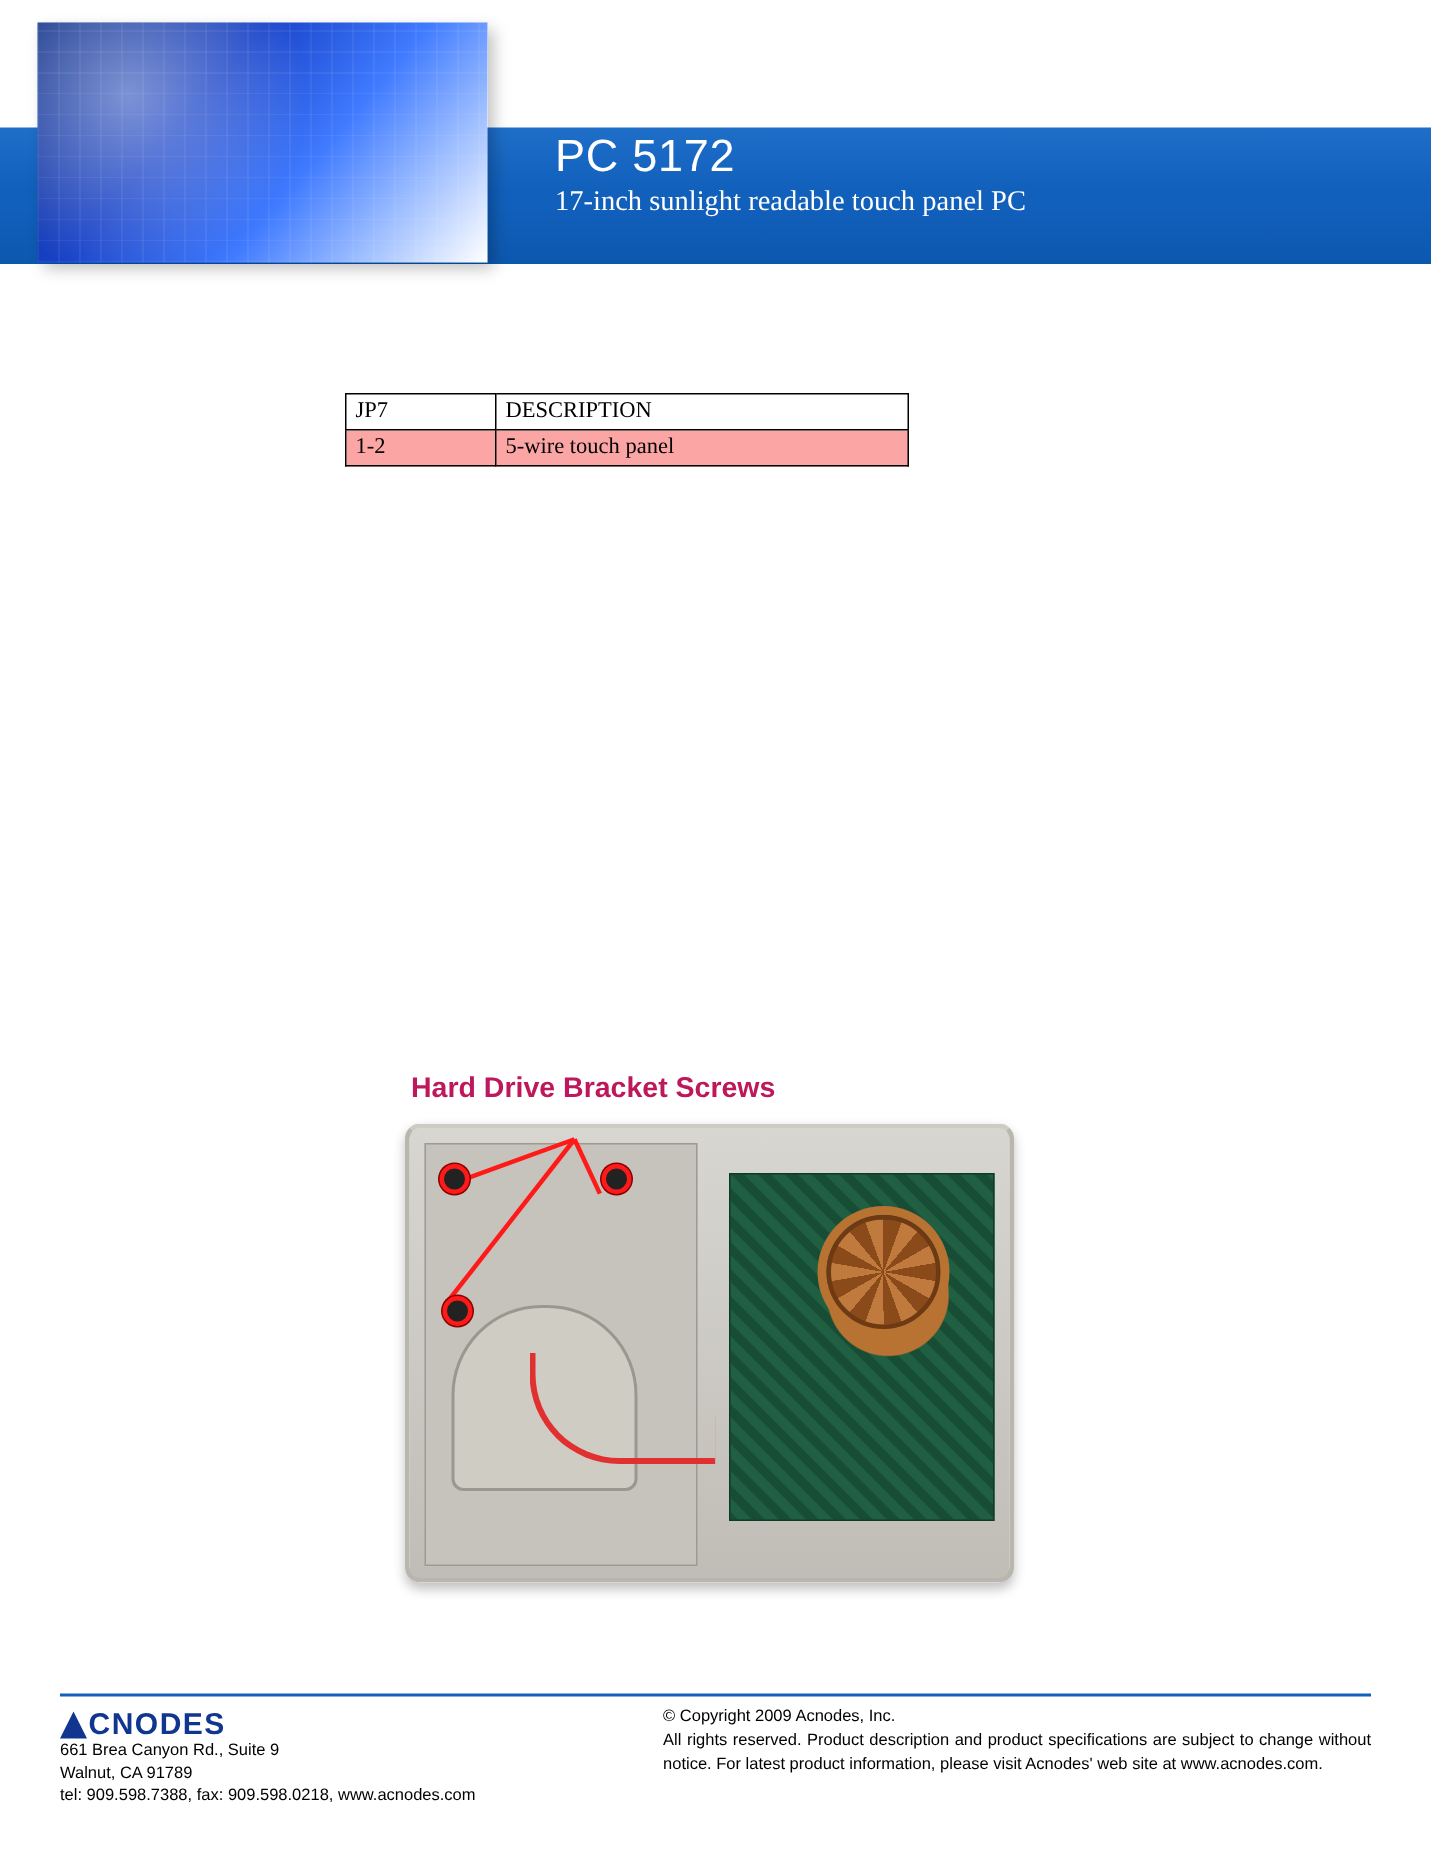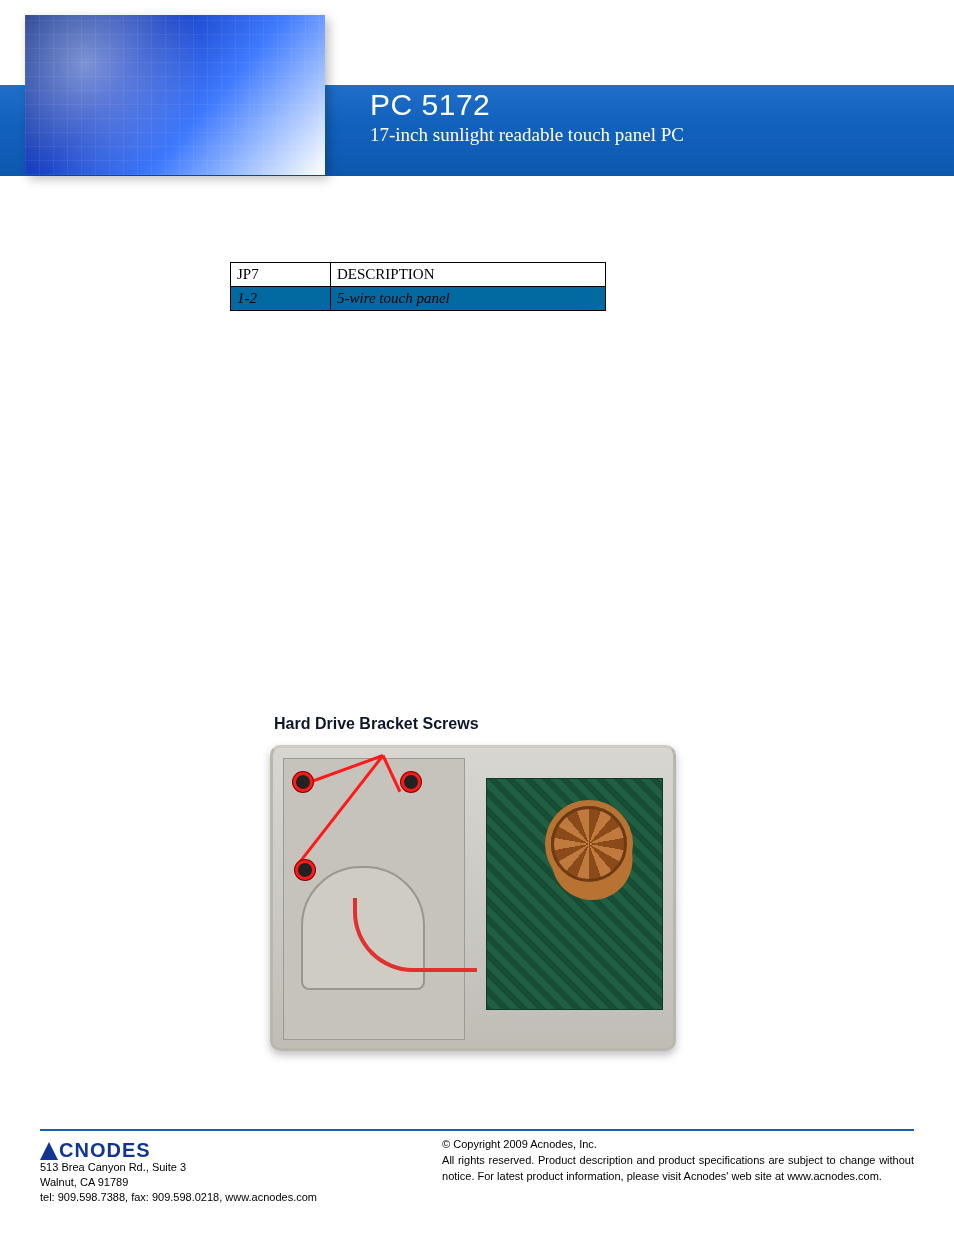--- a/index.html
+++ b/index.html
@@ -82,34 +82,34 @@
     padding-left: 36px;
   }
   table.jumper td, table.jumper th {
     border: 1px solid #000;
     padding: 3px 8px 3px 6px;
     text-align: left;
     font-weight: 400;
   }
   table.jumper col.c1 { width: 100px; }
   table.jumper col.c2 { width: 275px; }
-  table.jumper tr.shaded td { background: #0369a1; font-style: italic; }
+  table.jumper tr.shaded td { background: #fca5a5; }
 
   
   .hdd-section {
     position: absolute;
     left: 270px;
     top: 715px;
     width: 420px;
   }
   .hdd-title {
     font-family: Arial, sans-serif;
-    font-size: 16px;
+    font-size: 19px;
     font-weight: 700;
-    color: #0f172a;
+    color: #be185d;
     margin: 0 0 12px 4px;
   }
   .hdd-photo {
     width: 400px;
     height: 300px;
     background: linear-gradient(to bottom, #d8d6d0 0%, #bfbdb6 100%);
     border: 3px solid #b9b6ae;
     border-top-color: #cecbc3;
     border-radius: 10px;
     position: relative;
@@ -273,21 +273,21 @@
   </div>
 </div>
 
 <div class="footer">
   <hr class="footer-rule">
   <div class="footer-cols">
     <div class="footer-left">
       <span class="logo">
         <span class="mark"></span><span class="word">CNODES</span>
       </span><br>
-      <span>513 Brea Canyon Rd., Suite 3</span><br>
+      <span>661 Brea Canyon Rd., Suite 9</span><br>
       <span>Walnut, CA 91789</span><br>
       <span>tel: 909.598.7388, fax: 909.598.0218, www.acnodes.com</span>
     </div>
     <div class="footer-right">
       <span>© Copyright 2009 Acnodes, Inc.</span><br>
       <span>All rights reserved. Product description and product specifications are subject to change without notice. For latest product information, please visit Acnodes' web site at www.acnodes.com.</span>
     </div>
   </div>
 </div>
 

